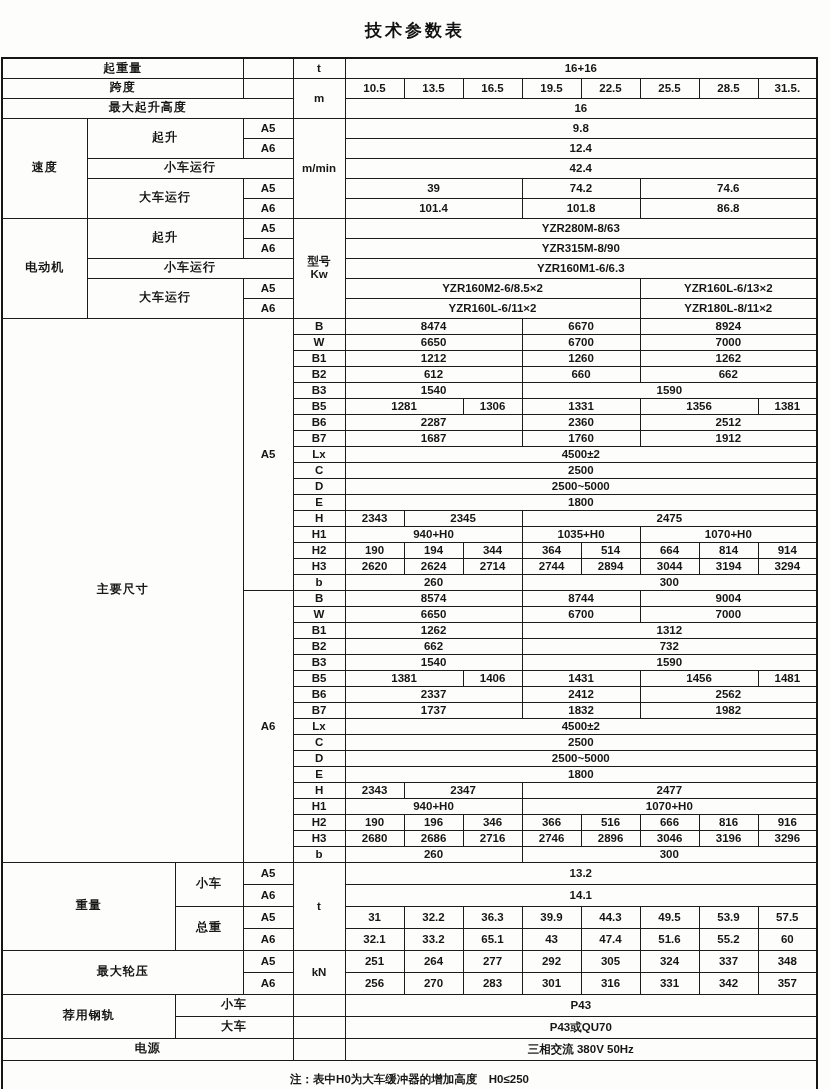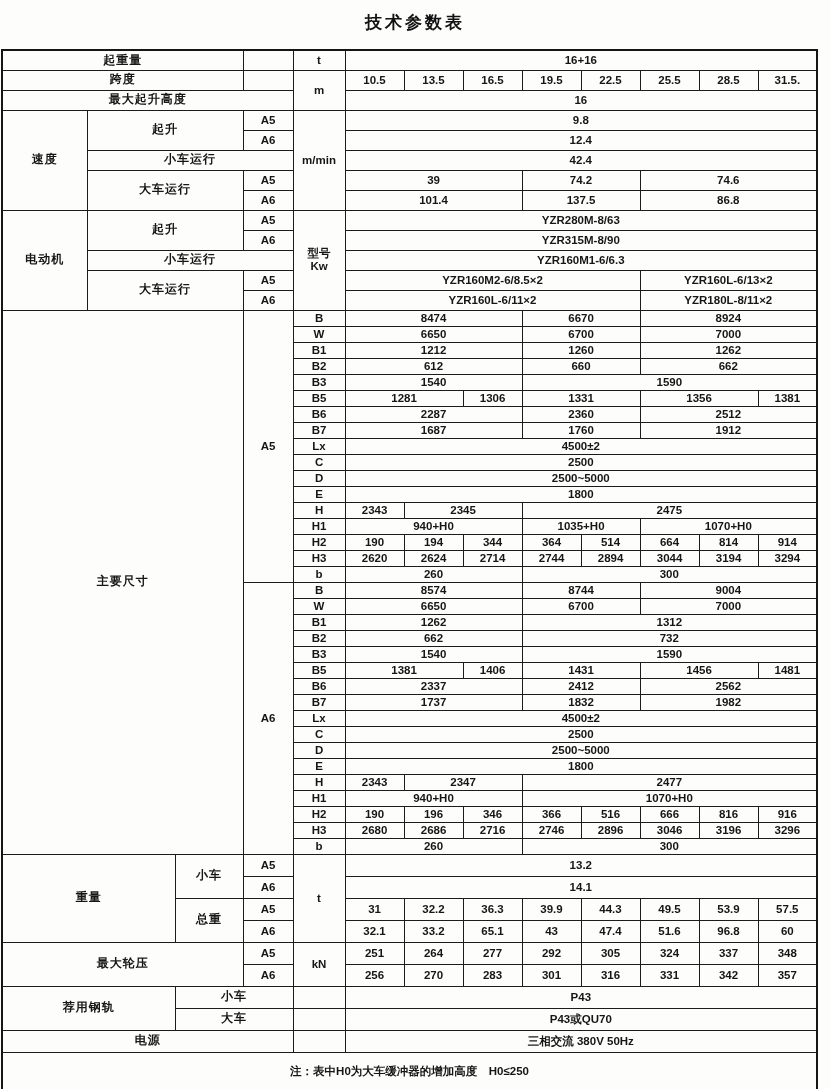--- a/index.html
+++ b/index.html
@@ -8,21 +8,21 @@
     position: relative;
     width: 830px;
     height: 1089px;
     background: #fdfdfc;
     font-family: "Liberation Sans", sans-serif;
     color: #161616;
     overflow: hidden;
   }
   .title {
     margin: 0;
-    padding-top: 11px;
+    padding-top: 19px;
     text-align: center;
     font-size: 17px;
     font-weight: bold;
     letter-spacing: 3px;
     color: #111;
   }
   table.spec {
     border-collapse: collapse;
     table-layout: fixed;
     width: 815px;
@@ -120,21 +120,21 @@
         <tr class="top">
           <td colspan="2" rowspan="2" class="lab">大车运行</td>
           <td>A5</td>
           <td colspan="3">39</td>
           <td colspan="2">74.2</td>
           <td colspan="3">74.6</td>
         </tr>
         <tr class="top">
           <td>A6</td>
           <td colspan="3">101.4</td>
-          <td colspan="2">137.5</td>
+          <td colspan="2">101.8</td>
           <td colspan="3">86.8</td>
         </tr>
         <tr class="top">
           <td rowspan="5" class="lab">电动机</td>
           <td colspan="2" rowspan="2" class="lab">起升</td>
           <td>A5</td>
           <td rowspan="5">型号
 Kw</td>
           <td colspan="8">YZR280M-8/63</td>
         </tr>
@@ -389,21 +389,21 @@
           <td>57.5</td>
         </tr>
         <tr class="bot">
           <td>A6</td>
           <td>32.1</td>
           <td>33.2</td>
           <td>65.1</td>
           <td>43</td>
           <td>47.4</td>
           <td>51.6</td>
-          <td>96.8</td>
+          <td>55.2</td>
           <td>60</td>
         </tr>
         <tr class="bot">
           <td colspan="3" rowspan="2" class="lab">最大轮压</td>
           <td>A5</td>
           <td rowspan="2">kN</td>
           <td>251</td>
           <td>264</td>
           <td>277</td>
           <td>292</td>

